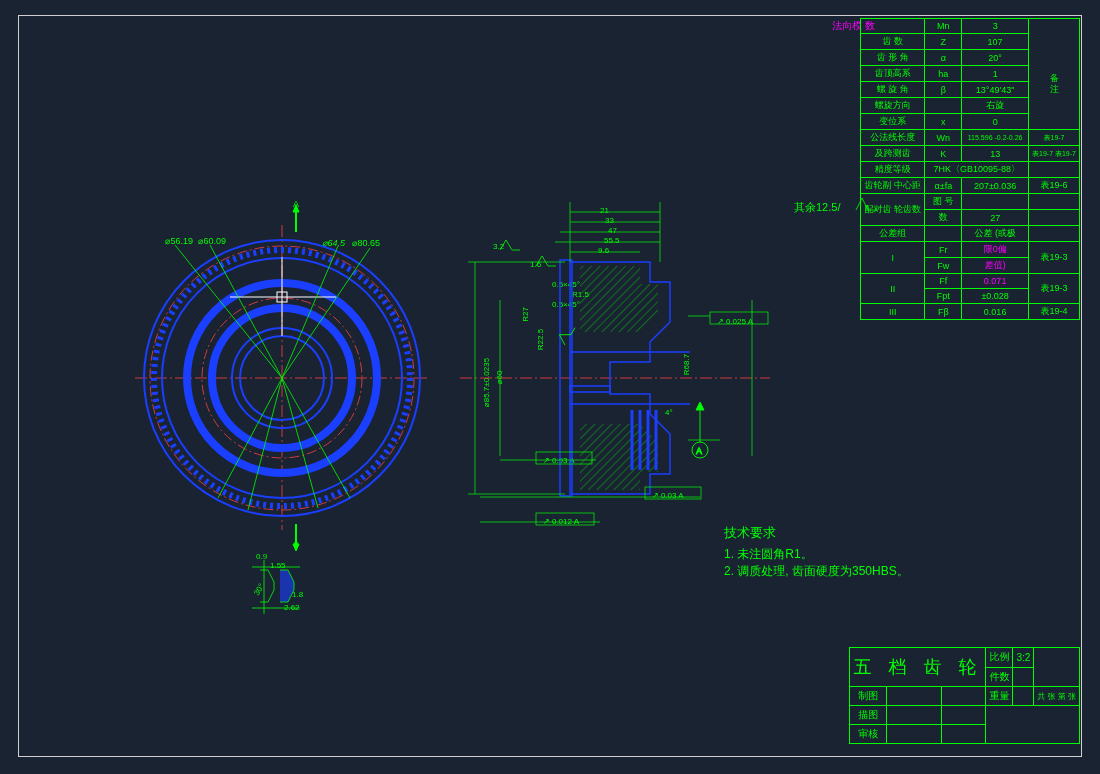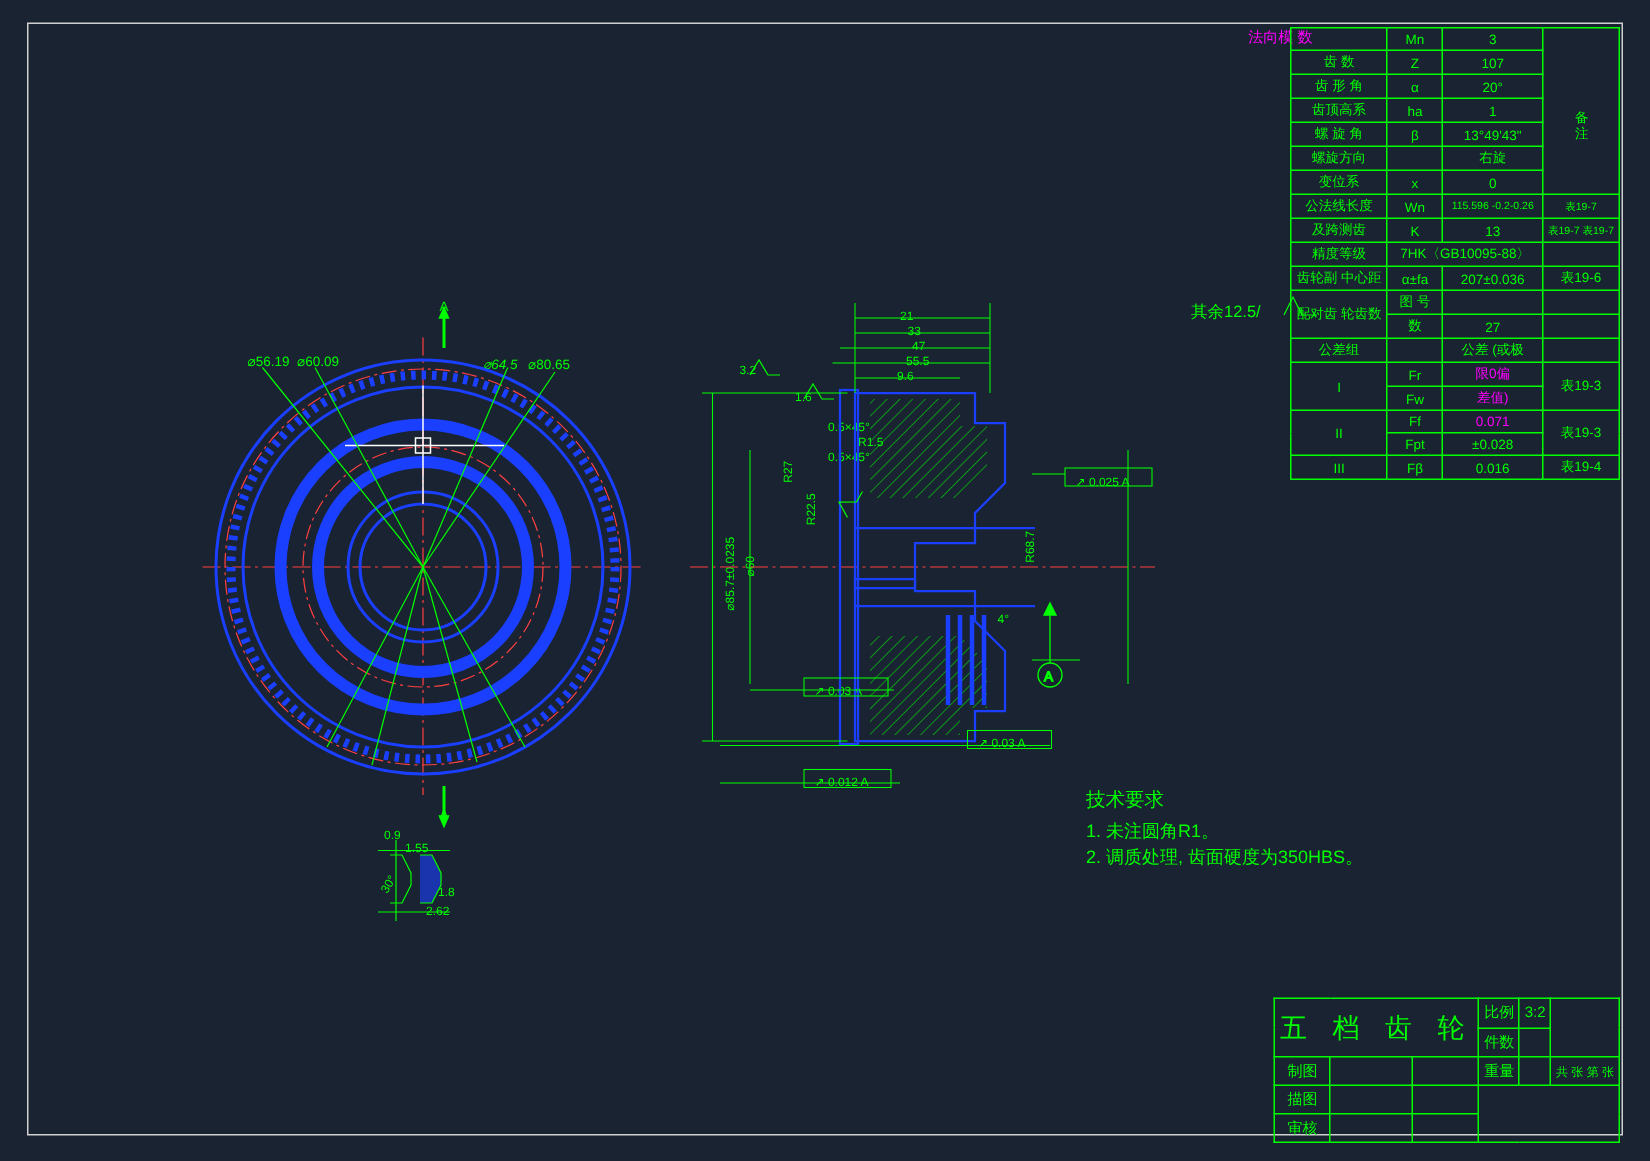--- a/index.html
+++ b/index.html
@@ -53,21 +53,21 @@
   .param-table .rot {
     writing-mode: vertical-rl;
     letter-spacing: 4px;
   }
   .magenta { color: #ff00ff; }
 
   
   .title-block {
     position: absolute;
     right: 20px;
-    bottom: 12px;
+    bottom: 30px;
     width: 214px;
     border-collapse: collapse;
     color: #00ff00;
   }
   .title-block td {
     border: 1px solid #00ff00;
     padding: 2px 3px;
     height: 13px;
     font-size: 10px;
     text-align: center;

